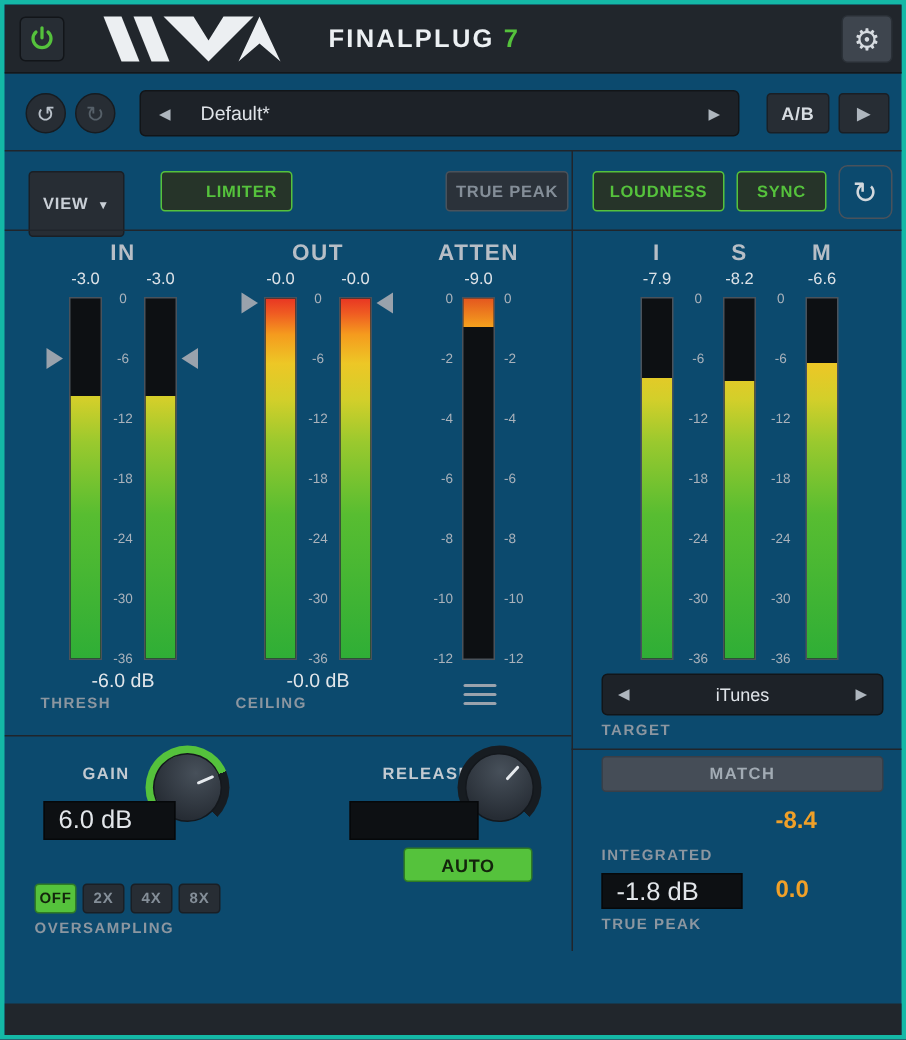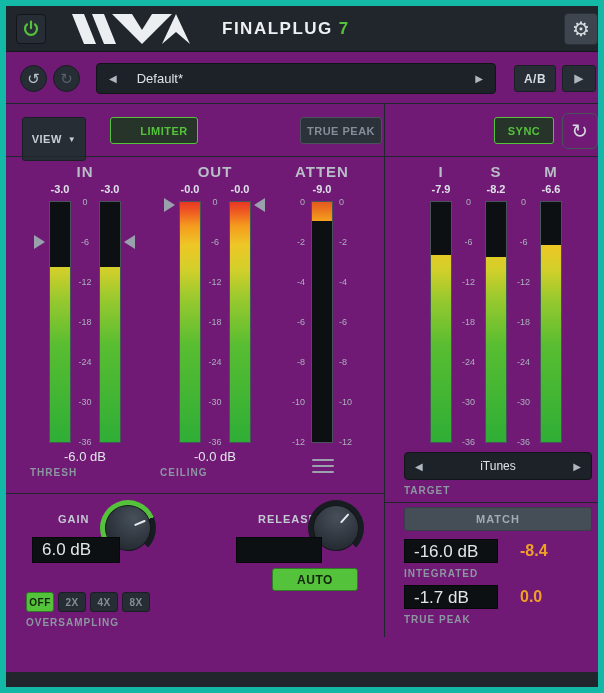--- a/index.html
+++ b/index.html
@@ -1,17 +1,17 @@
 <!DOCTYPE html>
 <html><head>
 <meta charset="utf-8">
 <style>
   html,body{margin:0;padding:0;background:#4a4f57;}
-  .app{position:relative;width:604px;height:693px;background:#701a75;
-       font-family:"Liberation Sans",sans-serif;border:6px solid #14b8a6;
+  .app{position:relative;width:604px;height:693px;background:#0c4a6e;
+       font-family:"Liberation Sans",sans-serif;border:3px solid #14b8a6;
        box-sizing:border-box;overflow:hidden;user-select:none;}
   .app *{box-sizing:border-box;}
   .abs{position:absolute;}
 
   
   .topbar{position:absolute;left:0;top:0;width:604px;height:46px;background:#21262c;border-bottom:1px solid #14171b;}
   .power-btn{position:absolute;left:10px;top:8px;width:30px;height:30px;background:#272d34;
              border:1px solid #121519;border-radius:4px;display:flex;align-items:center;justify-content:center;}
   .title{position:absolute;left:216px;top:13px;font-size:17px;font-weight:bold;color:#ecf0f3;letter-spacing:1.5px;white-space:nowrap;}
   .title .ver{color:#55c23c;margin-left:6px;}
@@ -30,21 +30,21 @@
   .field{position:absolute;background:#1d2228;border:1px solid #121518;border-radius:4px;color:#dfe3e8;
          display:flex;align-items:center;font-size:13px;}
   .field .arr{color:#aeb6be;font-size:10px;}
 
   
   .div-h{position:absolute;height:1px;background:#20252b;}
   .div-v{position:absolute;width:1px;background:#20252b;}
 
   
   .mlabel{position:absolute;font-size:15px;font-weight:bold;color:#b7bec6;text-align:center;letter-spacing:1px;}
-  .peak{position:absolute;font-size:11px;font-weight:bold;color:#dde2e7;text-align:center;}
+  .peak{position:absolute;font-size:11px;font-weight:normal;color:#dde2e7;text-align:center;}
   .meter{position:absolute;width:20px;height:240px;background:#0d1013;box-shadow:0 0 0 1px #4a525b;}
   .fill{position:absolute;bottom:0;left:0;right:0;overflow:hidden;}
   .grad{position:absolute;bottom:0;left:0;right:0;height:240px;
         background:linear-gradient(to top,#2fae36 0%,#58bd31 40%,#9ac92e 60%,#d3cf2a 72%,#edc726 82%,#f59b1e 90%,#ef5a22 96%,#e83723 100%);}
   .fill-top{position:absolute;top:0;left:0;right:0;background:linear-gradient(to bottom,#e4571f,#f5a11d);}
   .scale{position:absolute;font-size:9px;color:#aab2bb;text-align:center;}
   .scale div{height:40px;line-height:10px;}
   .scale.sr{text-align:right;padding-right:3px;}
   .scale.sl{text-align:left;padding-left:3px;}
   .tri-r{position:absolute;width:0;height:0;border-top:7px solid transparent;border-bottom:7px solid transparent;border-left:11px solid #99a2ac;}
@@ -124,20 +124,23 @@
   <div class="btn btn-dark" style="left:16px;top:111px;width:64px;height:44px;">
     <span>VIEW</span>
     <span style="font-size:8px;margin-left:6px;">▼</span>
   </div>
   <div class="btn btn-green" style="left:104px;top:111px;width:88px;height:27px;padding-left:20px;">
     <span>LIMITER</span>
   </div>
   <div class="btn btn-gray" style="left:294px;top:111px;width:82px;height:27px;">
     <span>TRUE PEAK</span>
   </div>
+  <div class="btn btn-green" style="left:392px;top:111px;width:88px;height:27px;">
+    <span>LOUDNESS</span>
+  </div>
   <div class="btn btn-green" style="left:488px;top:111px;width:60px;height:27px;">
     <span>SYNC</span>
   </div>
   <div class="btn" style="left:556px;top:107px;width:36px;height:36px;border:1px solid #4a525b;border-radius:6px;
        color:#d2d8dd;font-size:20px;font-weight:normal;background:transparent;">
     <span>↻</span>
   </div>
 
   <div class="div-h" style="left:0;top:150px;width:604px;"></div>
   <div class="div-v" style="left:378px;top:97px;height:534px;"></div>
@@ -304,23 +307,22 @@
     <span>4X</span>
   </div>
   <div class="btn btn-dark" style="left:116px;top:586px;width:28px;height:20px;font-size:10px;color:#848e98;">
     <span>8X</span>
   </div>
   <div class="sublabel" style="left:20px;top:611px;width:140px;text-align:left;">OVERSAMPLING</div>
 
   <div class="btn" style="left:398px;top:501px;width:188px;height:24px;background:#454d57;border:1px solid #383f48;color:#a2abb4;letter-spacing:1px;">
     <span>MATCH</span>
   </div>
-  <div class="vbox" style="left:398px;top:533px;width:94px;height:24px;">-16.0 dB</div>
   <div class="delta" style="left:514px;top:533px;width:70px;">-8.4</div>
   <div class="sublabel" style="left:398px;top:562px;width:140px;text-align:left;">INTEGRATED</div>
-  <div class="vbox" style="left:398px;top:579px;width:94px;height:24px;">-1.7 dB</div>
+  <div class="vbox" style="left:398px;top:579px;width:94px;height:24px;">-1.8 dB</div>
   <div class="delta" style="left:514px;top:579px;width:70px;">0.0</div>
   <div class="sublabel" style="left:398px;top:608px;width:140px;text-align:left;">TRUE PEAK</div>
 
   <div class="bottomstrip"></div>
   <div class="bottomseam"></div>
 
 </div>
 
 </body></html>

